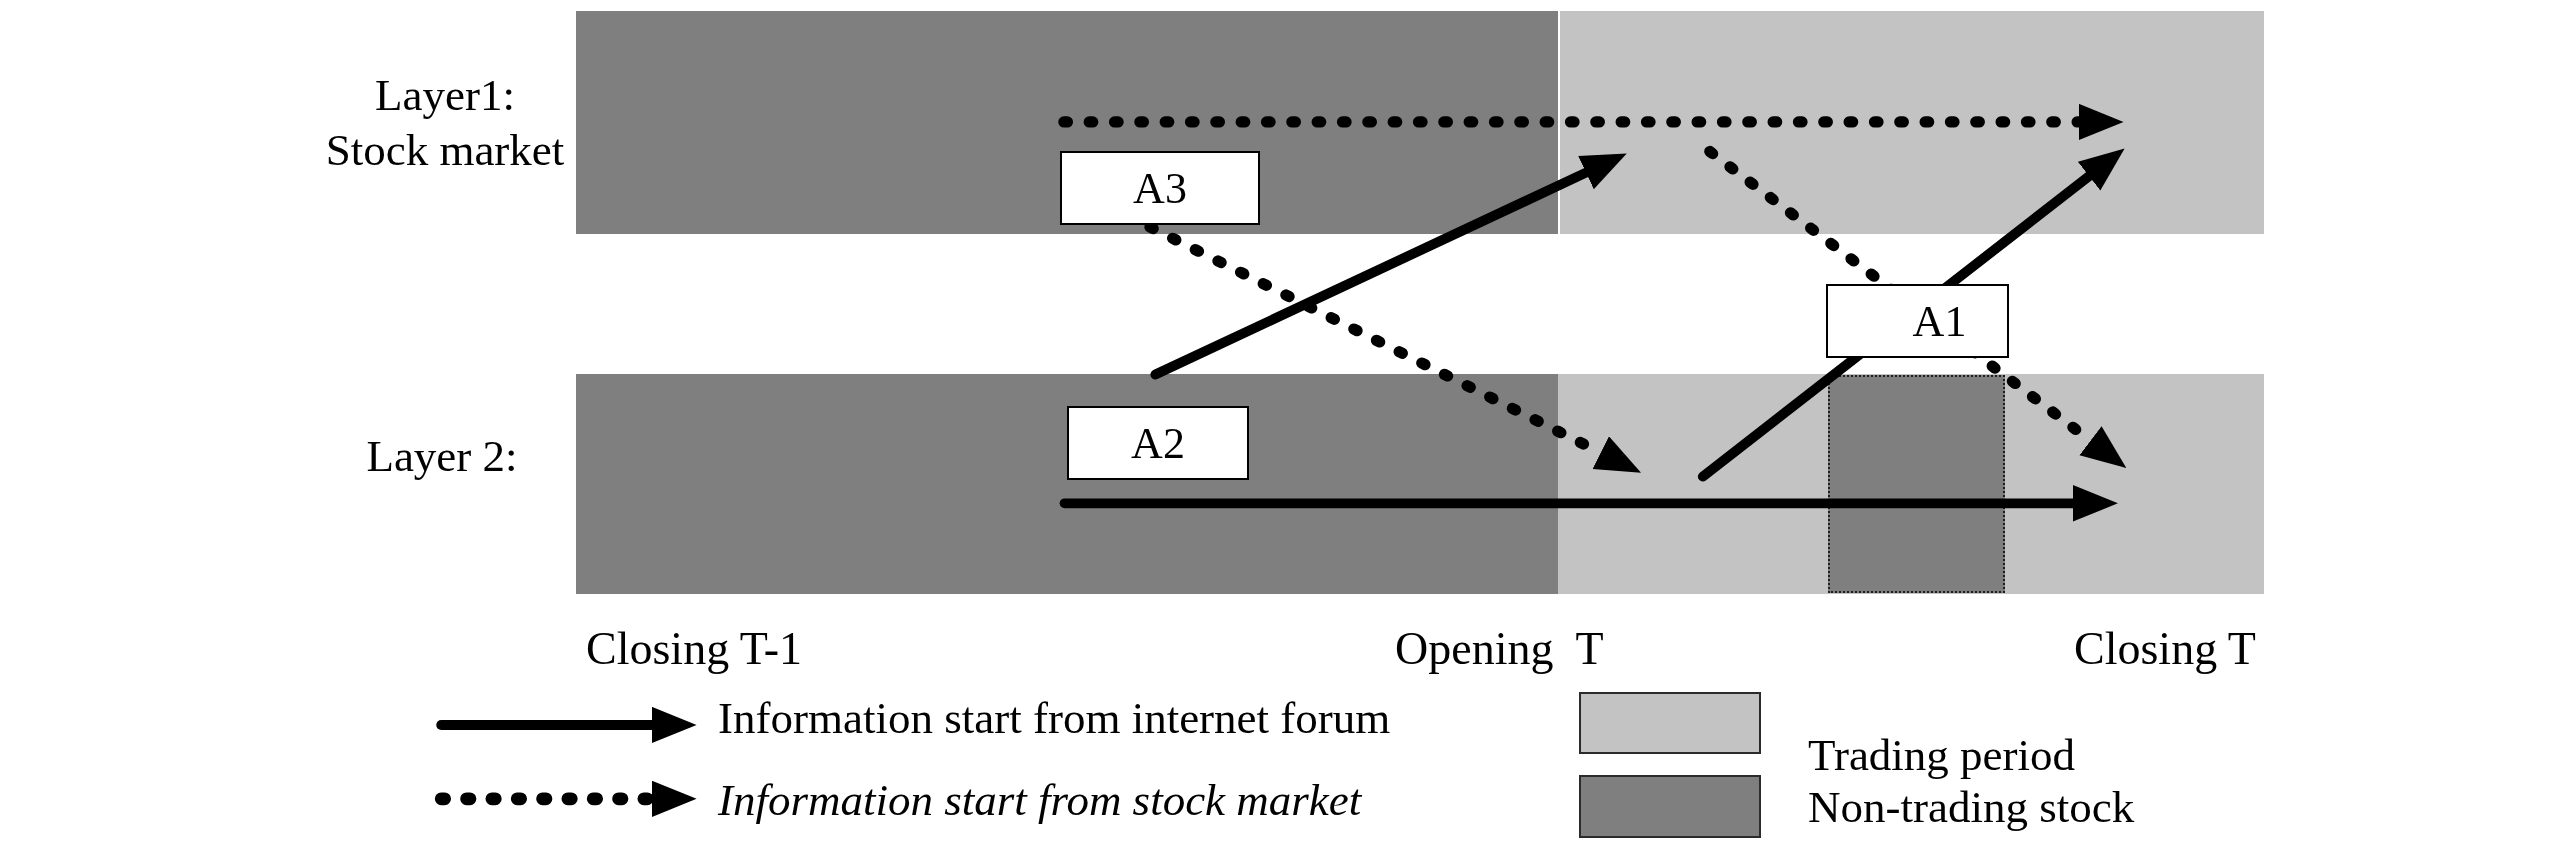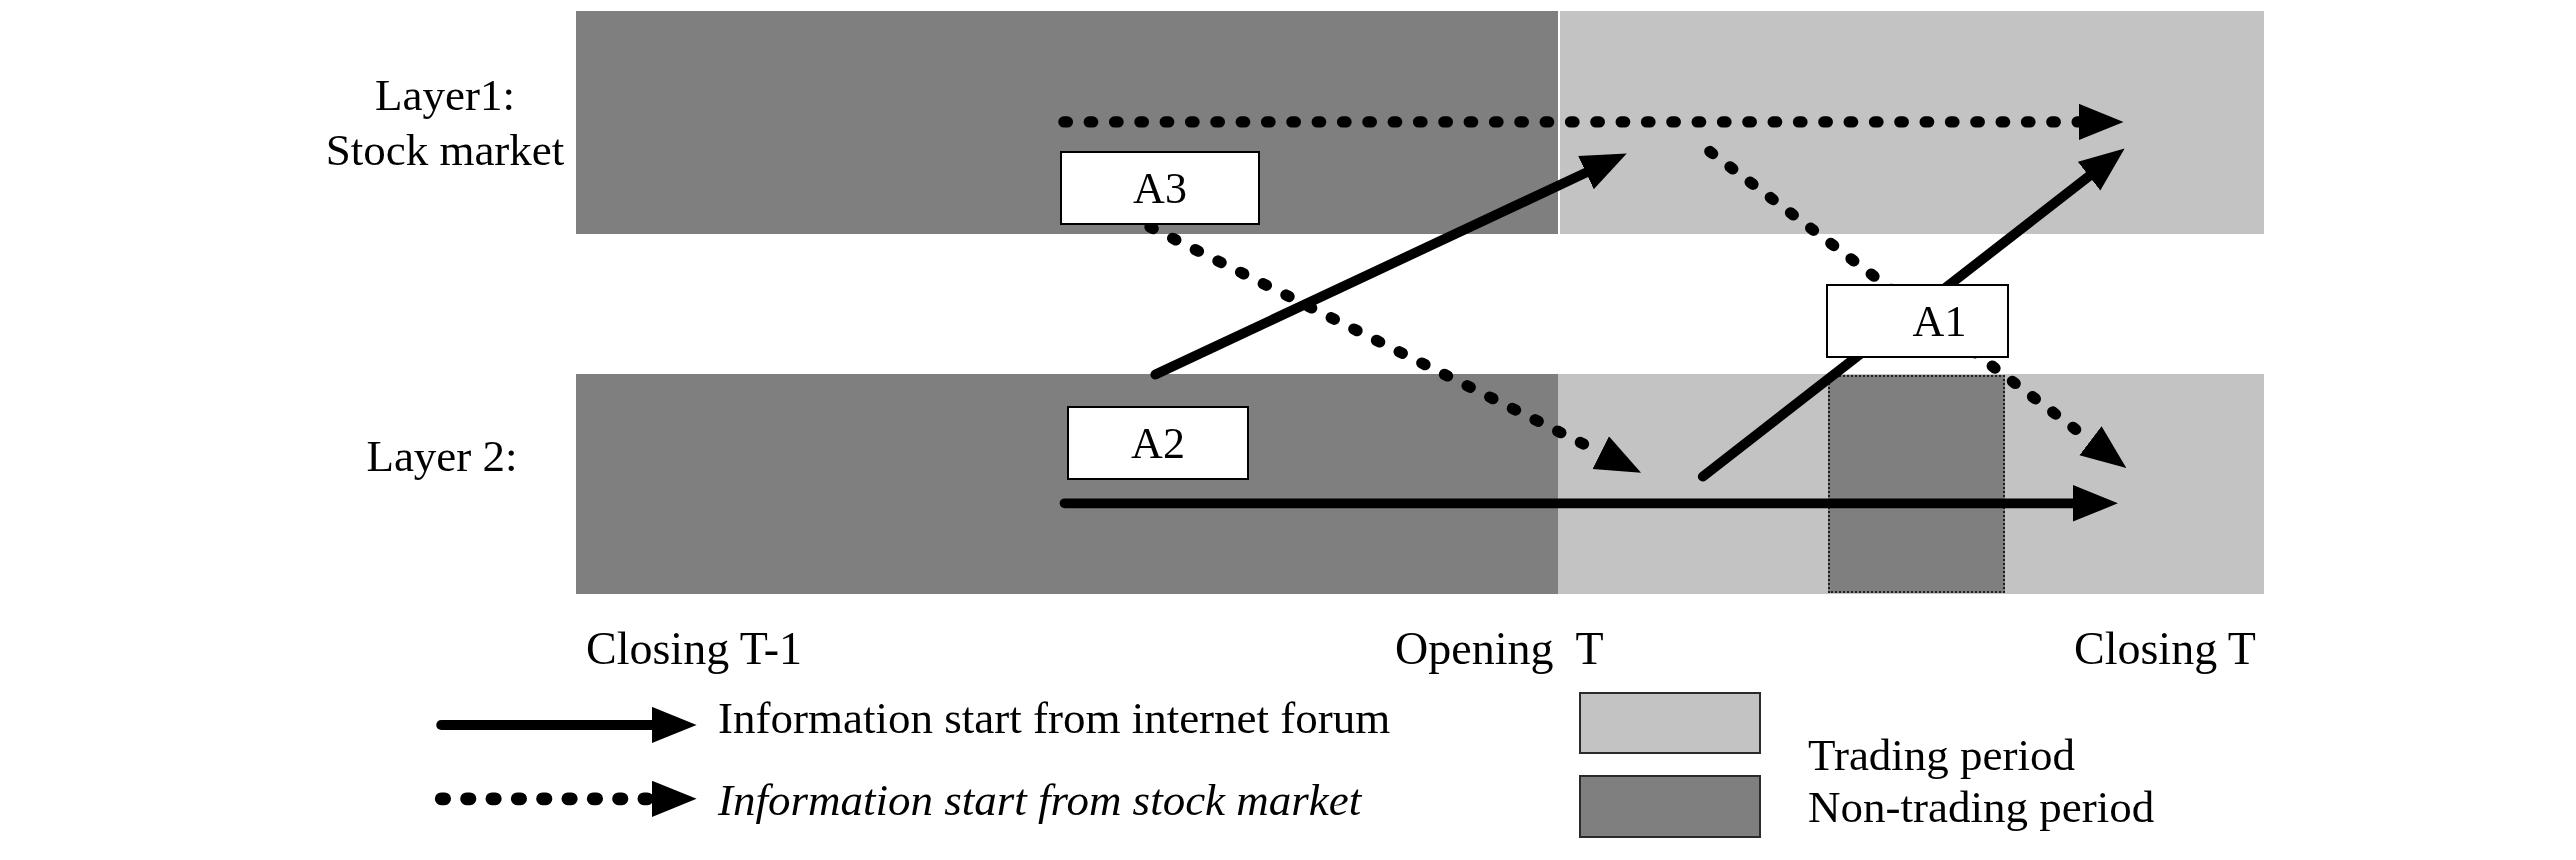--- a/index.html
+++ b/index.html
@@ -101,16 +101,16 @@
   <div id="closing-t1" class="axis-label">Closing T-1</div>
   <div id="closing-t" class="axis-label">Closing T</div>
   <div id="opening-t" class="axis-label">Opening  T</div>
 
   <div id="legend-solid-text" class="legend-text">Information start from internet forum</div>
   <div id="legend-dashed-text" class="legend-text">Information start from stock market</div>
 
   <div id="swatch-trading" class="swatch"></div>
   <div id="swatch-nontrading" class="swatch"></div>
   <div id="legend-trading-text" class="legend-text">Trading period</div>
-  <div id="legend-nontrading-text" class="legend-text">Non-trading period</div>
+  <div id="legend-nontrading-text" class="legend-text">Non-trading stock</div>
 
 </div>
 
 
 </body></html>

